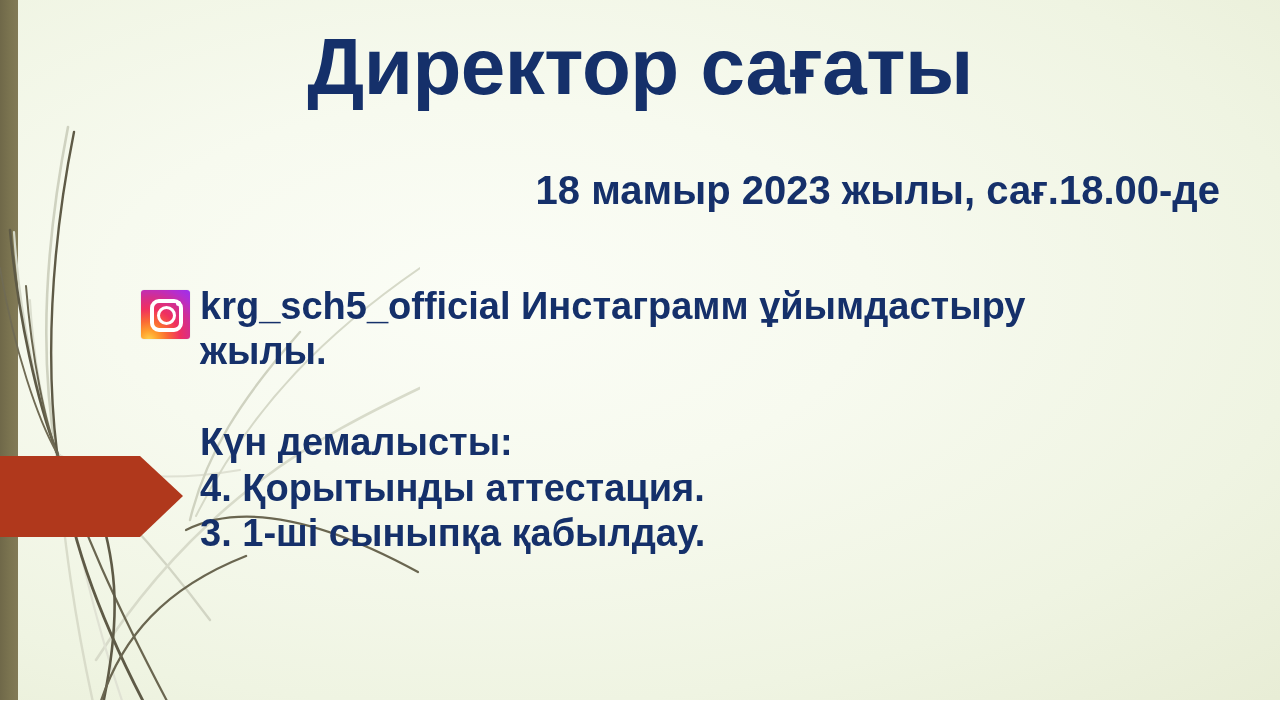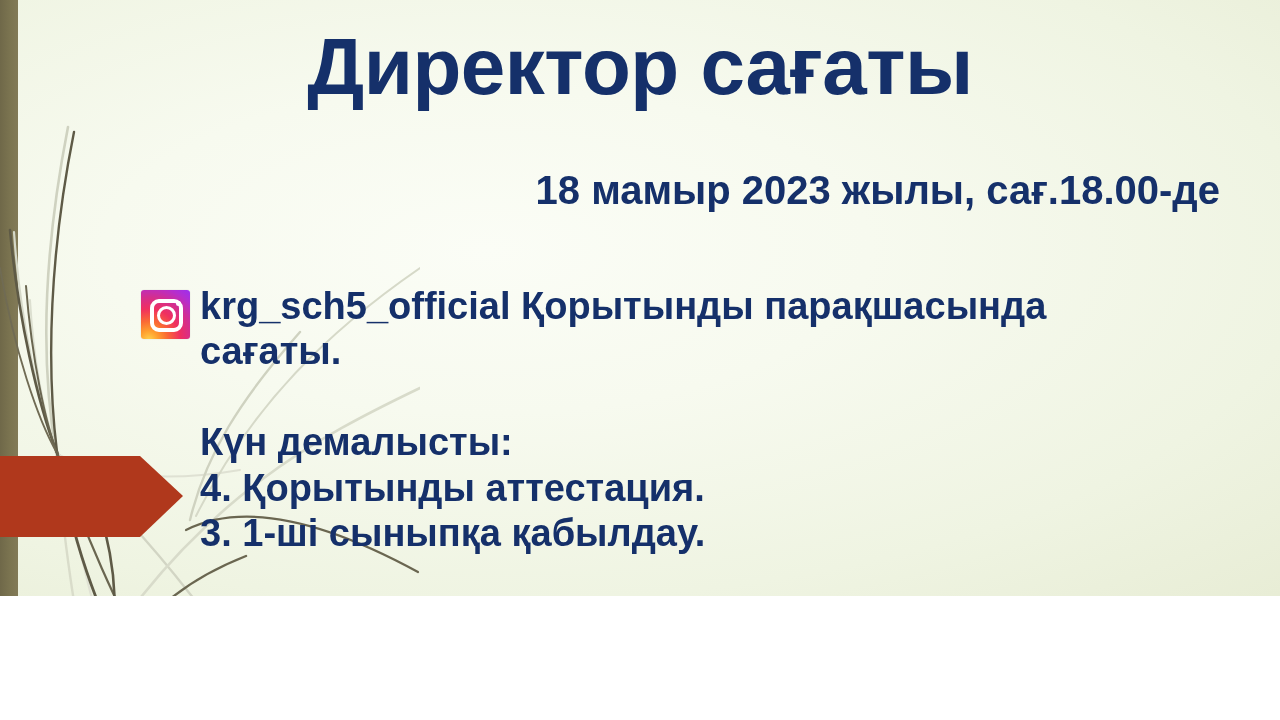--- a/index.html
+++ b/index.html
@@ -9,21 +9,21 @@
   body {
     width: 1280px;
     height: 720px;
     overflow: hidden;
     font-family: "Liberation Sans", sans-serif;
   }
 
   #slide {
     position: relative;
     width: 1280px;
-    height: 596px;
+    height: 700px;
     overflow: hidden;
     background:
       radial-gradient(115% 105% at 38% 42%,
         #fbfdf6 0%,
         #f7faef 26%,
         #eff4e2 56%,
         #e7ecd4 80%,
         #e1e7cb 100%);
   }
 
@@ -203,22 +203,22 @@
   <div id="subtitle">18 мамыр 2023 жылы, сағ.18.00-де</div>
 
   <div id="instagram-icon">
     <span class="ig-frame"></span>
     <span class="ig-lens"></span>
     <span class="ig-dot"></span>
   </div>
 
   <div id="body-block">
     <div id="instagram-line">
-      <span class="ig-text">krg_sch5_official Қорытынды парақшасында</span>
-      <span class="ig-text">сағаты.</span>
+      <span class="ig-text">krg_sch5_official Инстаграмм ұйымдастыру</span>
+      <span class="ig-text">жылы.</span>
     </div>
 
     <div class="agenda-spacer"></div>
 
     <div class="agenda-line">Күн демалысты:</div>
     <div class="agenda-line">4. Қорытынды аттестация.</div>
     <div class="agenda-line">3. 1-ші сыныпқа қабылдау.</div>
   </div>
 
 </div>

